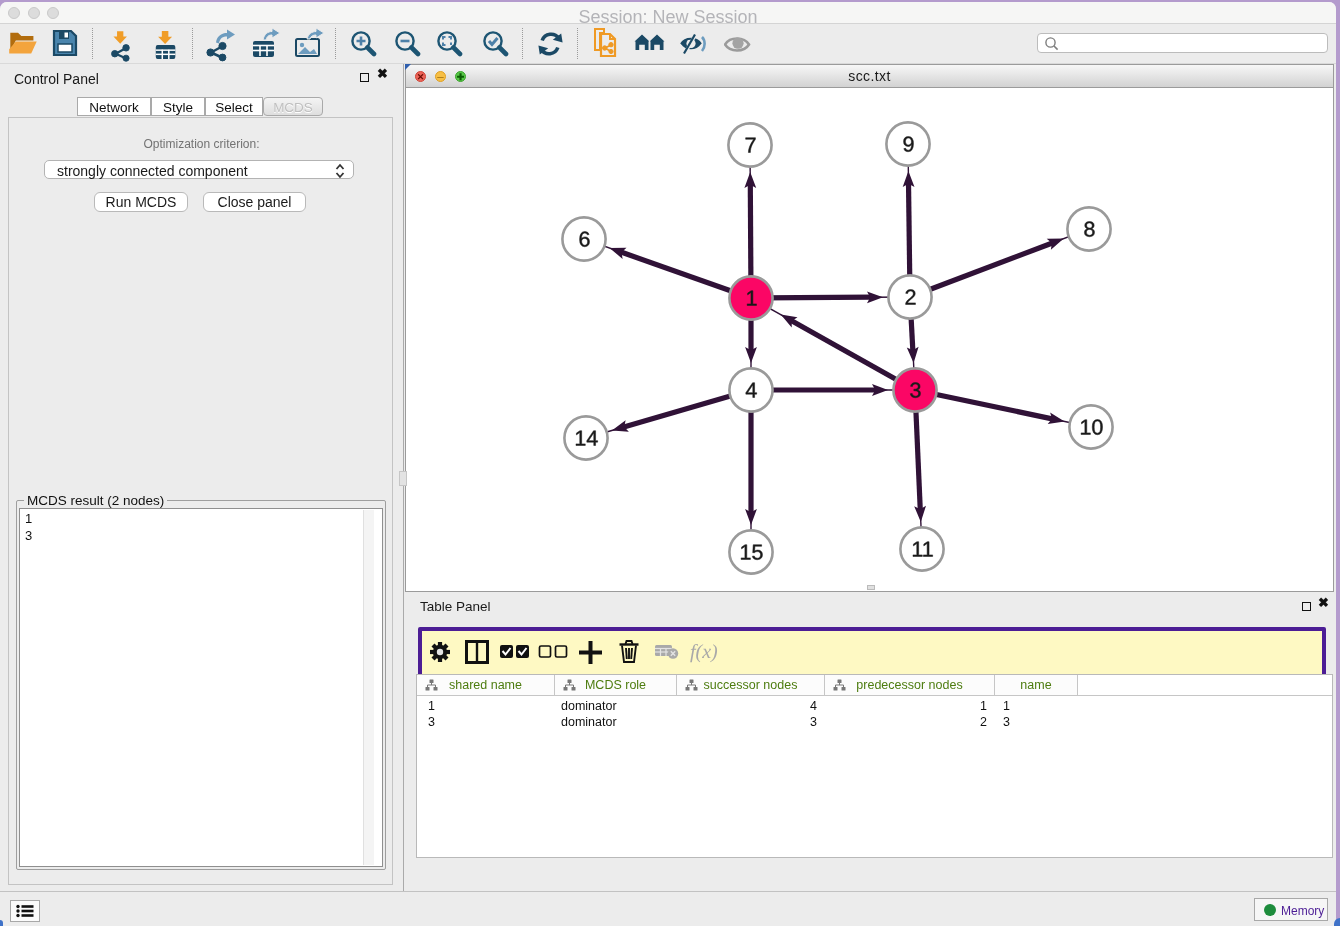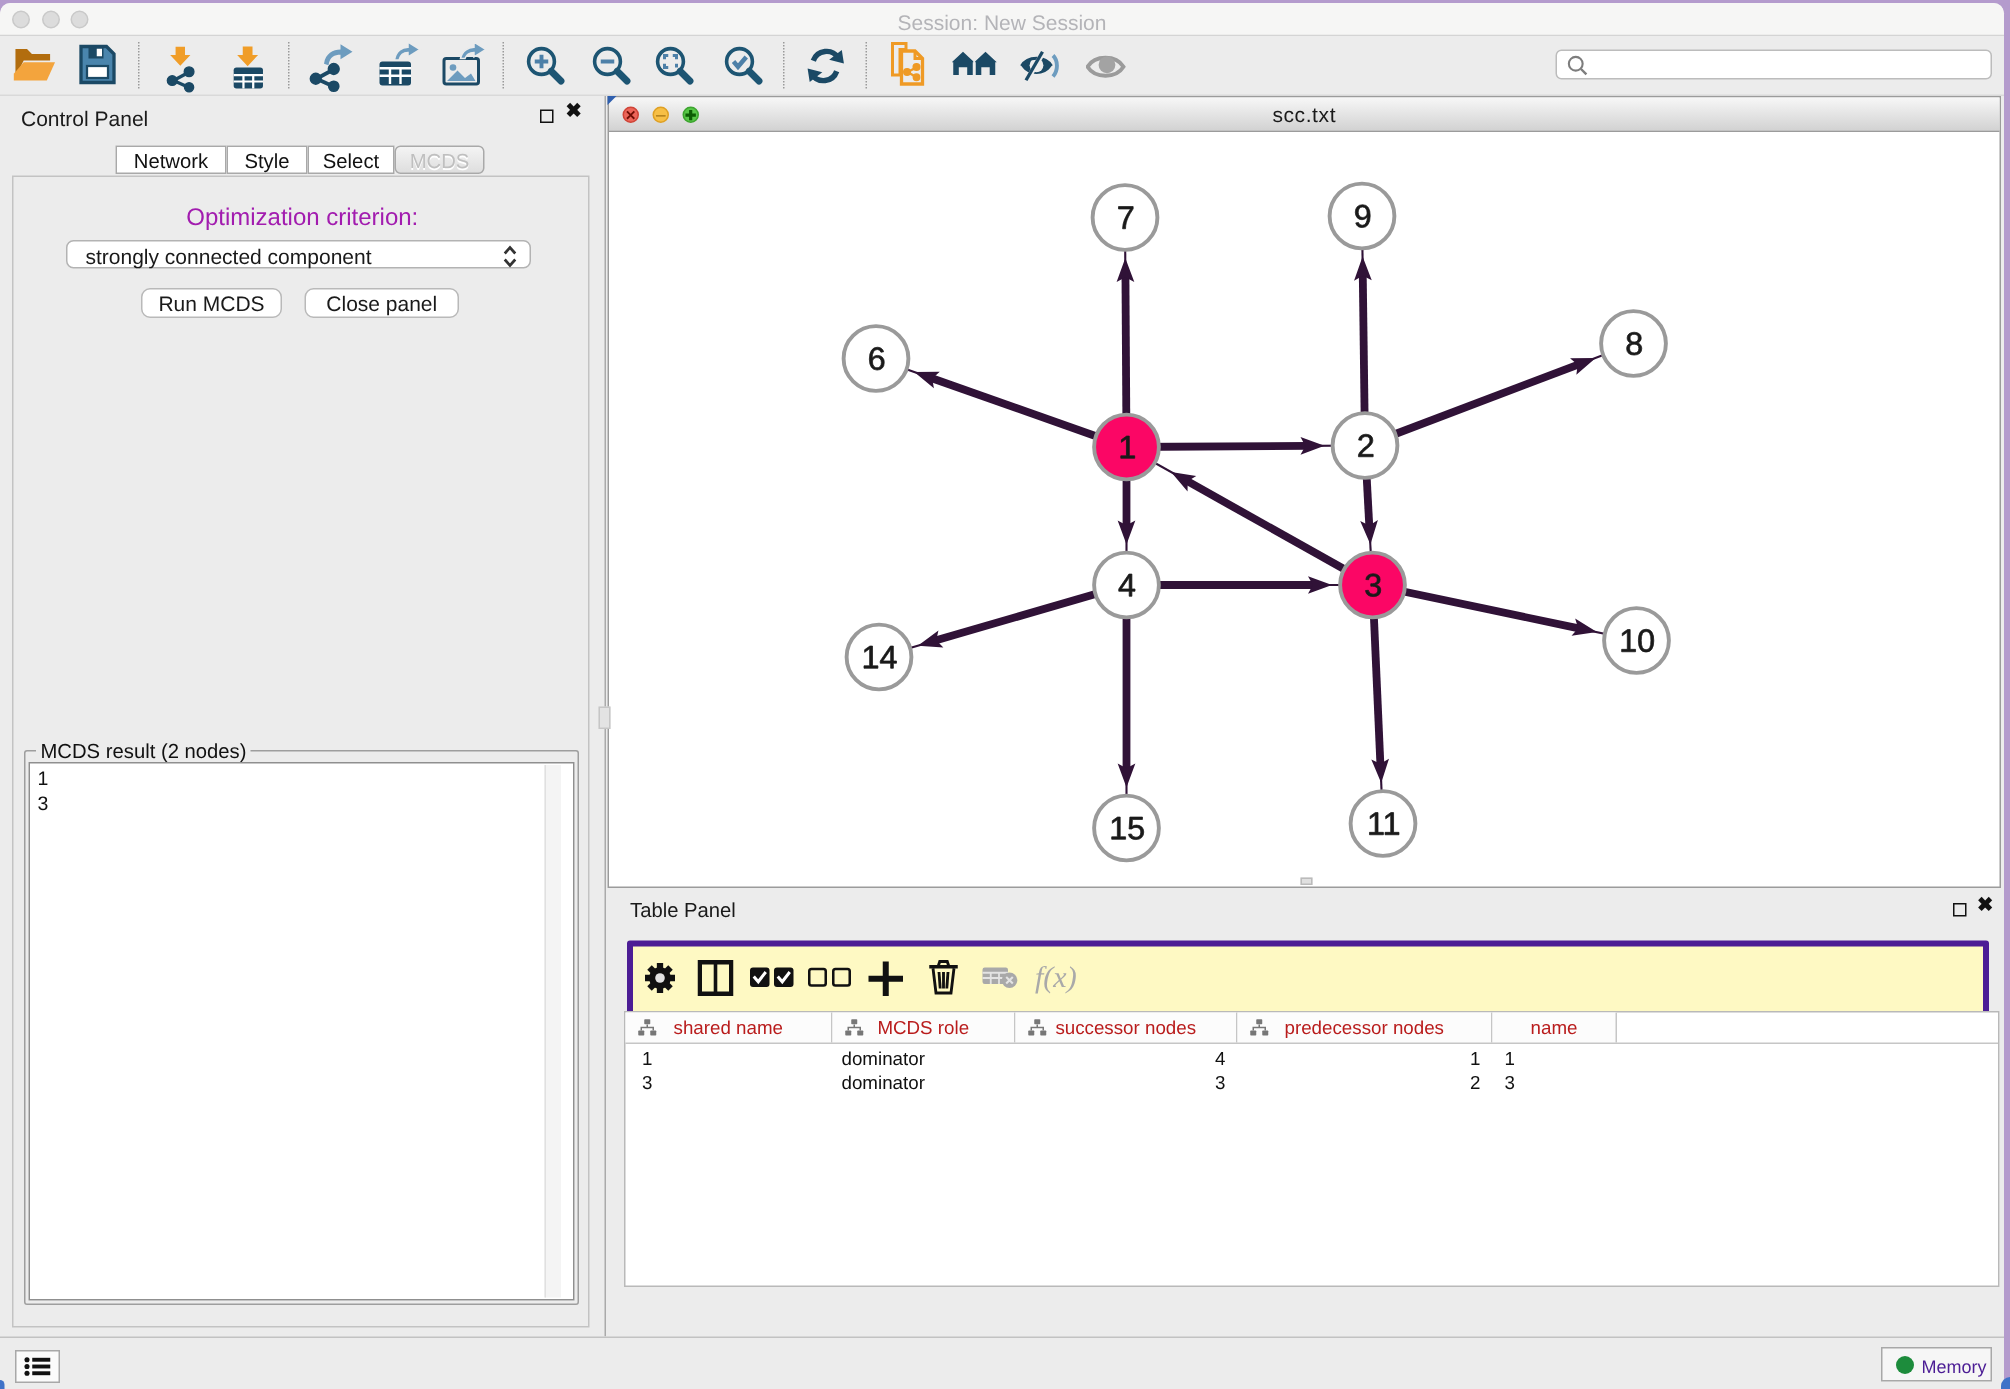--- a/index.html
+++ b/index.html
@@ -3,38 +3,38 @@
 <style>
 html,body{margin:0;padding:0}
 body{width:1340px;height:926px;position:relative;overflow:hidden;opacity:0.999;
  background:#b49bcd;font-family:"Liberation Sans",sans-serif;}
 #win{position:absolute;left:0;top:2px;width:1336px;height:924px;background:#ececec;
  border-radius:7px 7px 0 0;}
 #titlebar{position:absolute;left:0;top:2px;width:1336px;height:21px;background:#f6f6f5;
  border-bottom:1px solid #d4d4d4;border-radius:7px 7px 0 0;}
 .tl{position:absolute;top:4.5px;width:12px;height:12px;border-radius:50%;
  background:#dcdcdc;border:1px solid #c9c9c9;box-sizing:border-box}
-#wtitle{position:absolute;left:0;right:0;top:4.5px;text-align:center;font-size:14px;color:#b4b4b8}
+#wtitle{position:absolute;left:0;right:0;top:4.5px;text-align:center;font-size:18px;color:#b4b4b8}
 #toolbar{position:absolute;left:0;top:24px;width:1336px;height:39px;background:#ececec;
  border-bottom:1px solid #d9d9d9}
 .sep{position:absolute;top:4px;height:31px;width:0;border-left:1px dotted #9a9a9a}
 .ticon{position:absolute;top:0}
 #searchbox{position:absolute;left:1037px;top:33px;width:289px;height:18px;box-sizing:content-box;background:#fff;
  border:1px solid #bcbcbc;border-radius:4px;}
 
 #cpanel{position:absolute;left:0;top:64px;width:404px;height:827px;background:#ececec;
  border-right:1px solid #aaa;box-sizing:border-box}
 #cphead{position:absolute;left:14px;top:6.5px;font-size:14px;color:#1a1a1a}
 .tabrow{position:absolute;font-size:13.5px;color:#111}
 .tab{position:absolute;top:0;height:19px;line-height:19px;text-align:center;background:#fff;
  border:1px solid #a9a9a9;box-sizing:border-box}
 .tabsel{background:linear-gradient(#f4f4f4,#dedede);color:#bfbfbf;text-shadow:0 1px 0 #fff;border-radius:4px;}
 #tpane{position:absolute;left:8px;top:53px;width:383px;height:766px;border:1px solid #c3c3c3;
  background:#ececec}
-#optlabel{position:absolute;left:0;width:100%;top:72.5px;text-align:center;font-size:16px;color:#a21caf}
+#optlabel{position:absolute;left:0;width:100%;top:72.5px;text-align:center;font-size:12px;color:#737373}
 #combo{position:absolute;left:44px;top:96px;width:310px;height:19px;background:#fff;
  border:1px solid #b3b3b3;border-radius:5px;font-size:14px;color:#1a1a1a;box-sizing:border-box}
 .btn{position:absolute;top:128px;height:20px;background:#fff;border:1px solid #b9b9b9;border-radius:6px;
  font-size:14px;color:#1a1a1a;text-align:center;line-height:19.5px;box-sizing:border-box}
 #grp{position:absolute;left:16px;top:436px;width:368px;height:368px;border:1px solid #9e9e9e;
  border-radius:2px}
 #grplabel{position:absolute;left:7px;top:-8px;background:#ececec;padding:0 3px;font-size:13.5px;color:#111}
 #grpwhite{position:absolute;left:2px;top:7px;right:2px;bottom:2px;background:#fff;border:1px solid #8f8f8f}
 #grptext{position:absolute;left:5px;top:2px;font-size:13px;color:#111;line-height:16.5px}
 #grpsb{position:absolute;right:8px;top:1px;width:10px;bottom:1px;background:#f4f4f4;border-left:1px solid #e0e0e0}
@@ -48,21 +48,21 @@
  text-align:center;font-weight:bold;font-size:9px;line-height:11px}
 #graphsvg{position:absolute;left:0;top:23px}
 
 #tablepanel{position:absolute;left:405px;top:598px;width:931px;height:293px;background:#ececec}
 #tphead{position:absolute;left:15px;top:1px;font-size:13.5px;color:#1a1a1a}
 #ttoolbar{position:absolute;left:13px;top:29px;width:908px;height:56px;background:#fef9c3;
  border:4px solid #4c1d95;border-radius:2px;box-sizing:border-box}
 #ttable{position:absolute;left:11px;top:76px;width:917px;height:184px;background:#fff;
  border:1px solid #b9b9b9;box-sizing:border-box}
 .hcell{position:absolute;top:0;height:20px;border-right:1px solid #c6c6c6;background:#fcfcfc;
- box-sizing:border-box;font-size:12.5px;color:#b91c1c;text-align:center;line-height:20px}
+ box-sizing:border-box;font-size:12.5px;color:#4d7c0f;text-align:center;line-height:20px}
 .hline{position:absolute;left:0;right:0;top:20px;border-top:1px solid #c6c6c6}
 .cell{position:absolute;font-size:12.5px;color:#111;height:16px;line-height:16px}
 .tabs2{position:absolute;top:267px;height:19px;font-size:13.5px;color:#111}
 .t2{position:absolute;top:0;height:19px;line-height:18px;text-align:center;background:#fff;
  border:1px solid #a9a9a9;box-sizing:border-box}
 
 #statusbar{position:absolute;left:0;top:891px;width:1336px;height:35px;background:#ececec;
  border-top:1px solid #c2c2c2}
 #listbtn{position:absolute;left:10px;top:8px;width:28px;height:20px;background:#fbfbfb;
  border:1px solid #a8a8a8;}

